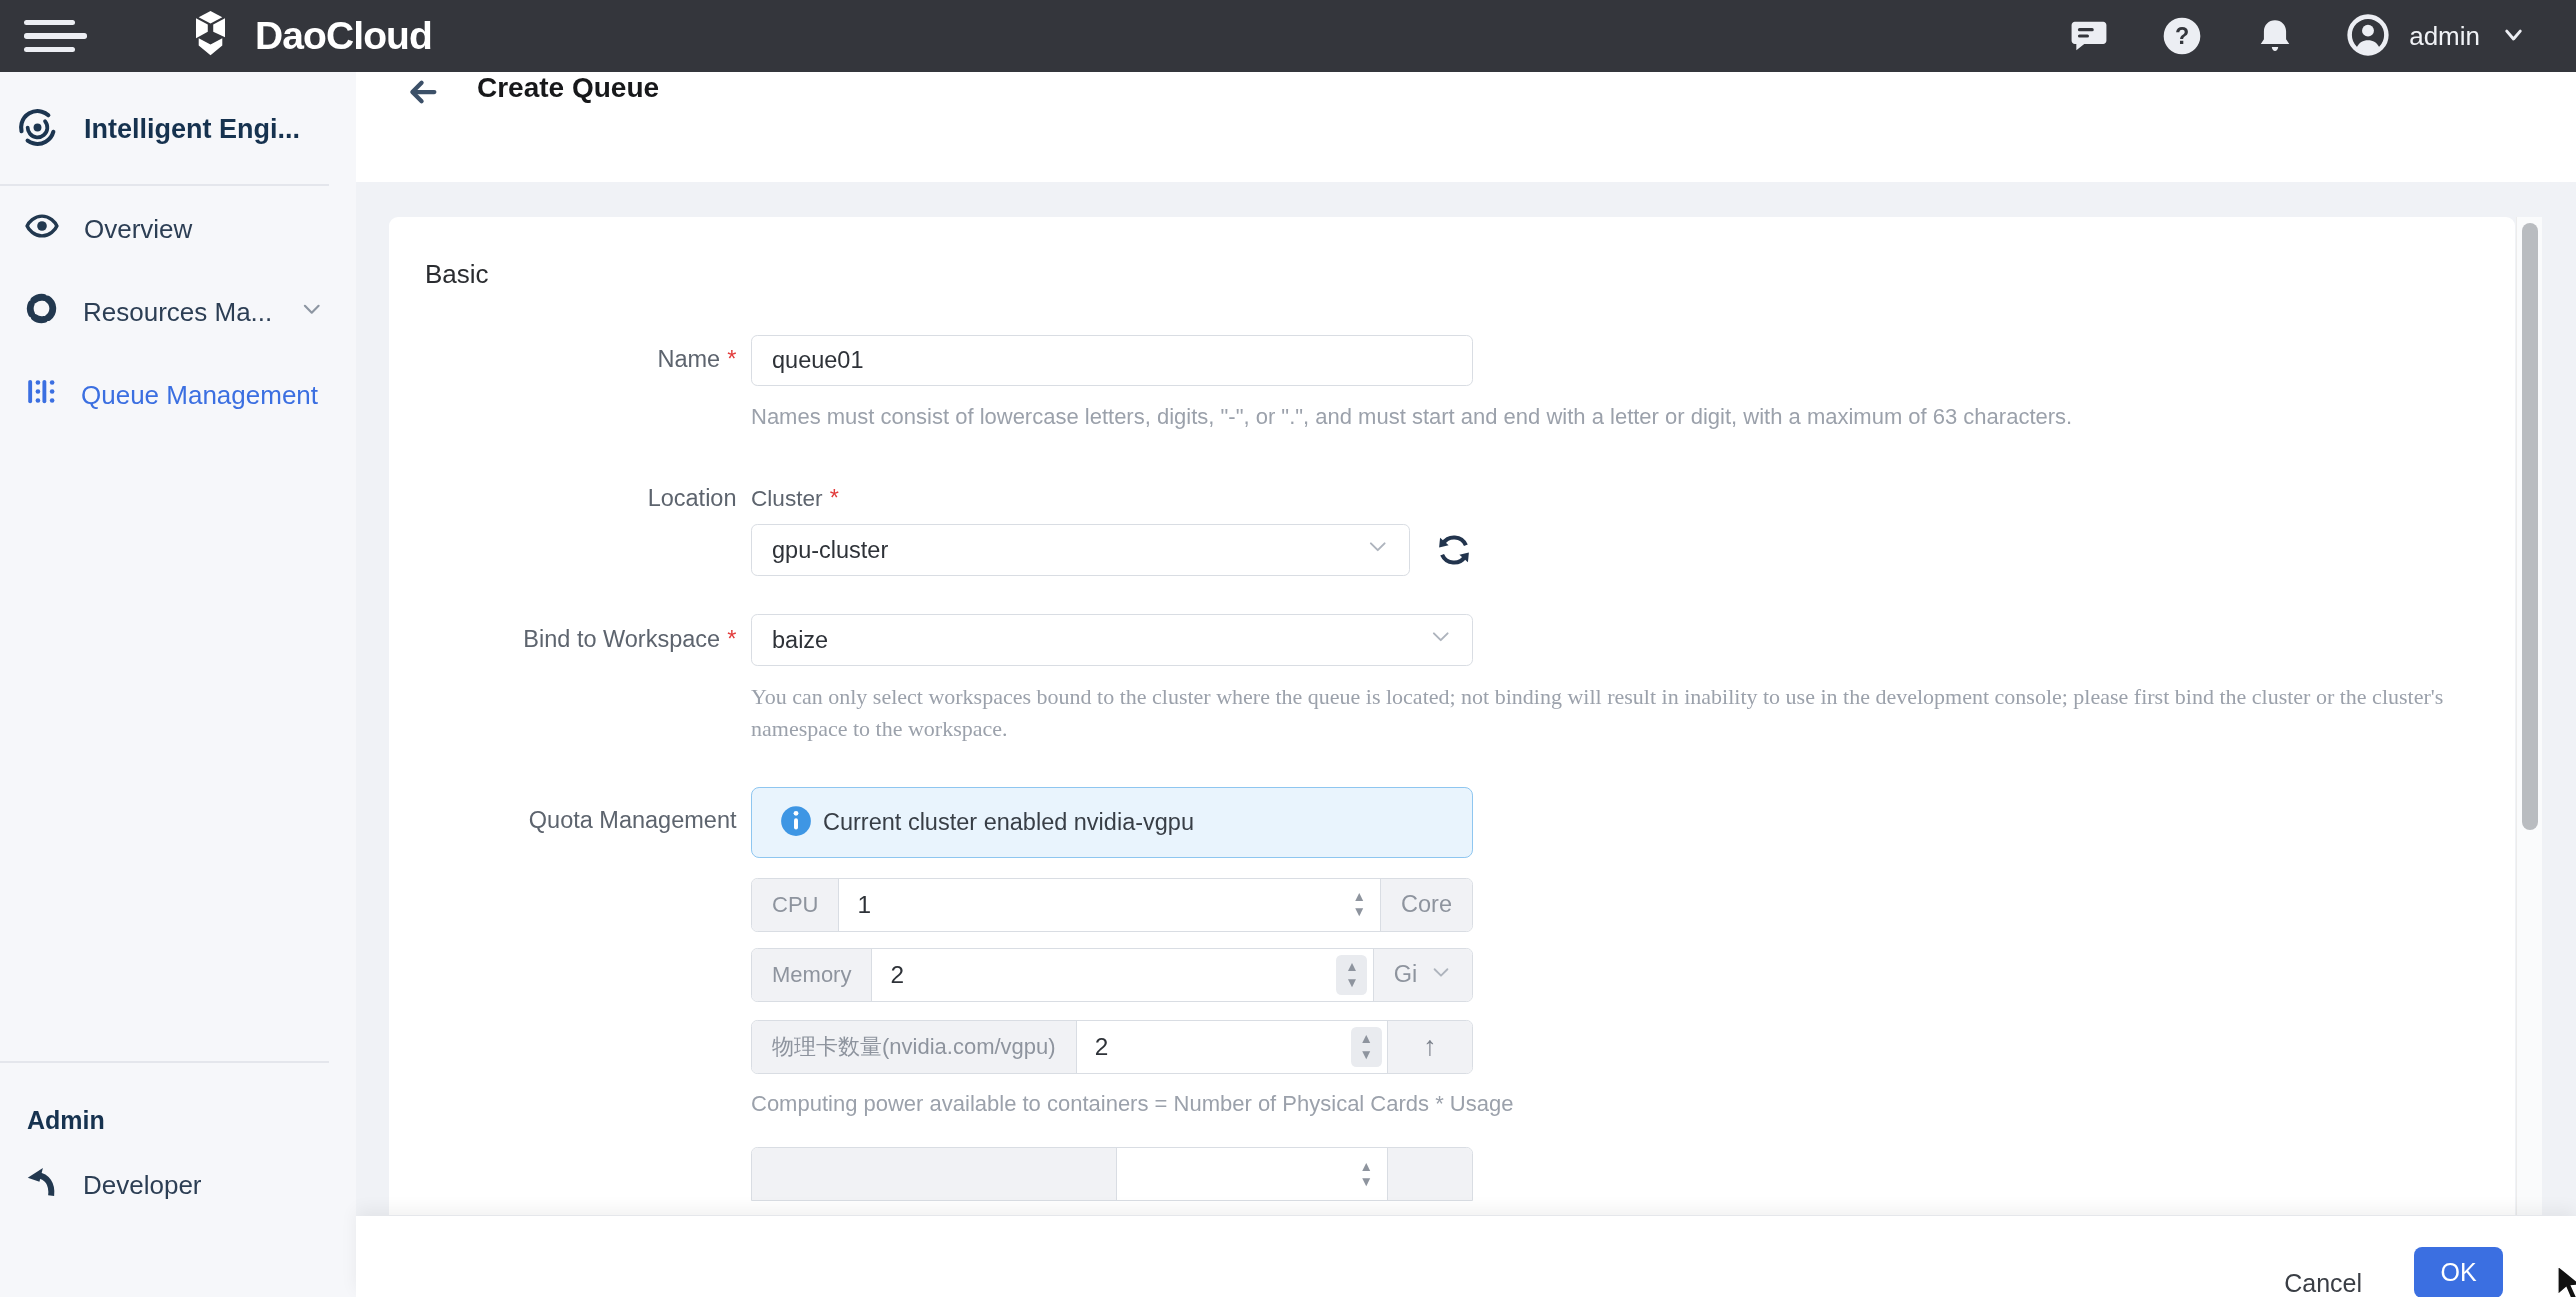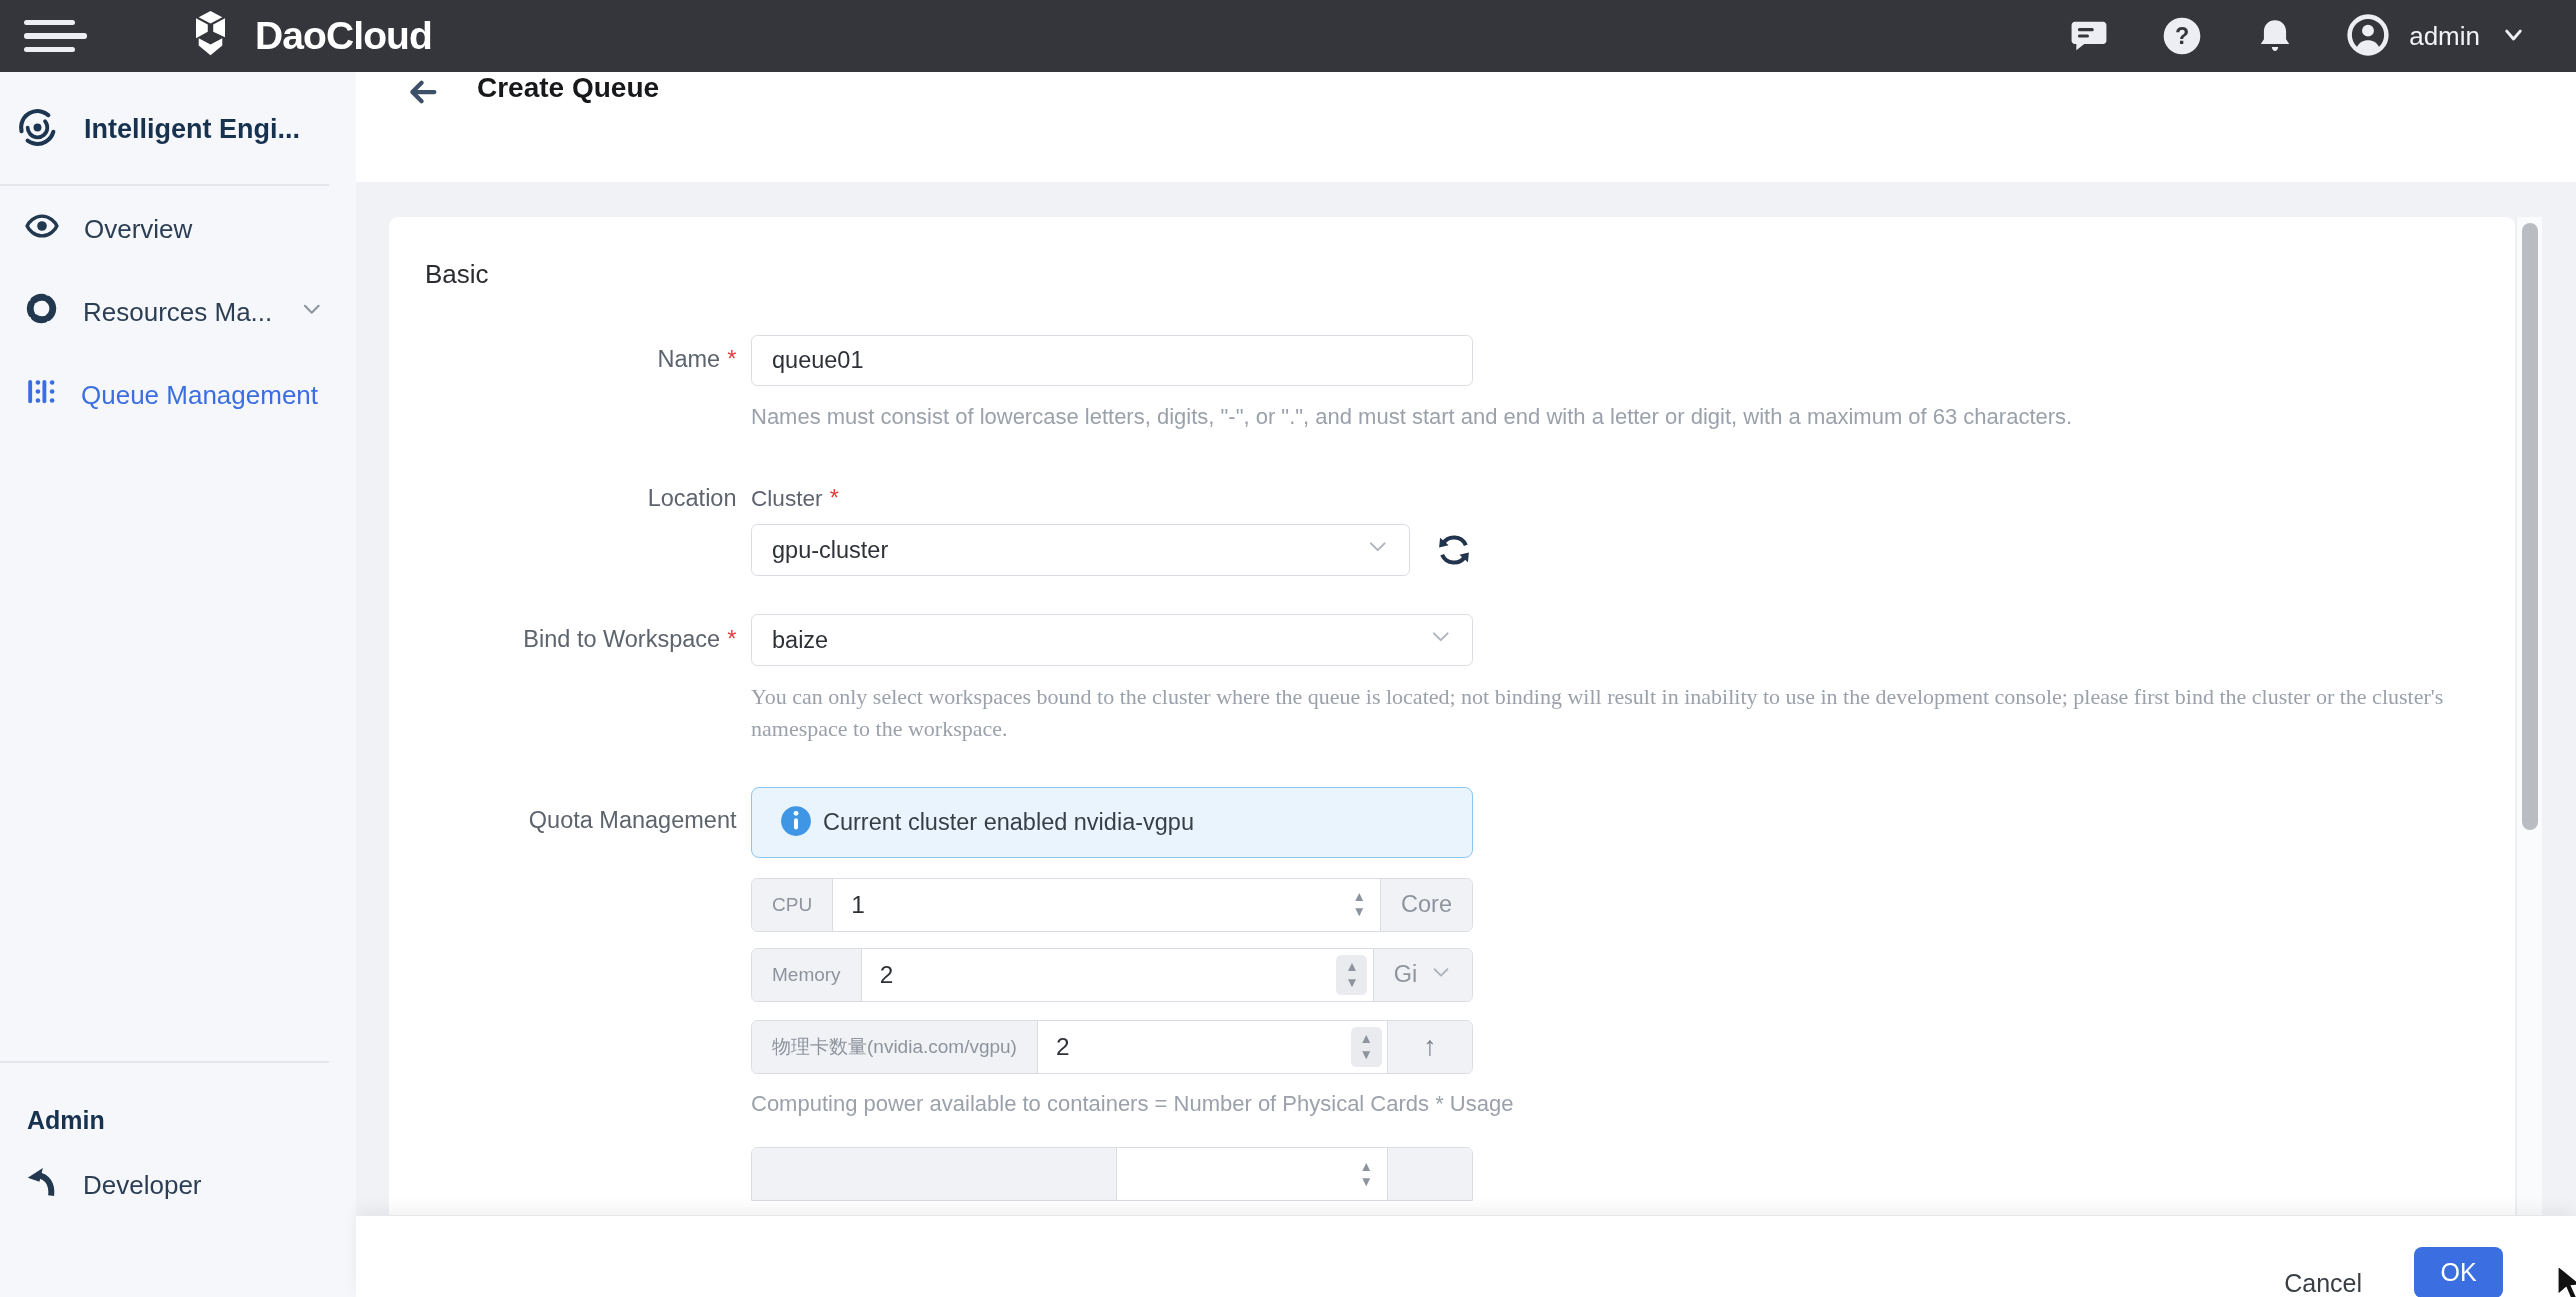--- a/index.html
+++ b/index.html
@@ -68,21 +68,21 @@
   .text-input{width:722px;height:51px;border:1.8px solid var(--input-border);border-radius:6.3px;font-size:23.5px;color:var(--value);padding:0 20px;outline:none;background:#fff;font-family:inherit;}
   .hint{font-size:22px;line-height:32px;color:var(--hint);}
 
   .select{width:722px;height:52px;border:1.8px solid var(--input-border);border-radius:6.3px;display:flex;align-items:center;padding:0 20px;font-size:23.5px;color:var(--value);cursor:pointer;background:#fff;}
   .select .sel-value{flex:1;}
 
   .banner{width:722px;height:71px;background:var(--banner-bg);border:1.8px solid var(--banner-border);border-radius:8.1px;display:flex;align-items:center;gap:10px;padding:0 27px;}
   .banner-text{font-size:23.5px;color:#383e46;}
 
   .igroup{width:722px;height:54px;border:1.8px solid var(--input-border);border-radius:6.3px;display:flex;align-items:stretch;overflow:hidden;background:#fff;}
-  .igroup .prefix{background:var(--prefix-bg);border-right:1.8px solid var(--input-border);display:flex;align-items:center;padding:0 20px;font-size:19px;color:#8e949e;white-space:nowrap;}
+  .igroup .prefix{background:var(--prefix-bg);border-right:1.8px solid var(--input-border);display:flex;align-items:center;padding:0 20px;font-size:22px;color:#8e949e;white-space:nowrap;}
   .igroup .num-wrap{flex:1;display:flex;align-items:center;position:relative;}
   .igroup input{border:none;outline:none;width:100%;height:100%;font-size:24.4px;color:var(--value);padding:0 18px;font-family:inherit;background:transparent;}
   .spinner{position:absolute;right:5.4px;top:6.3px;bottom:6.3px;width:31px;display:flex;flex-direction:column;align-items:center;justify-content:center;gap:3.6px;border-radius:5.4px;cursor:pointer;}
   .spinner.shaded{background:#e9ebef;}
   .spinner span{font-size:13.6px;color:#8e949e;line-height:11.8px;}
   .igroup .suffix{background:var(--prefix-bg);border-left:1.8px solid var(--input-border);display:flex;align-items:center;justify-content:center;gap:12.7px;padding:0 20px;font-size:23.5px;color:#8e949e;min-width:85px;cursor:pointer;}
   .igroup .suffix.arrow-suffix{font-size:27px;color:#7d838d;}
 
   .partial-row .igroup{border-radius:6.3px 6.3px 0 0;height:54px;}
 

